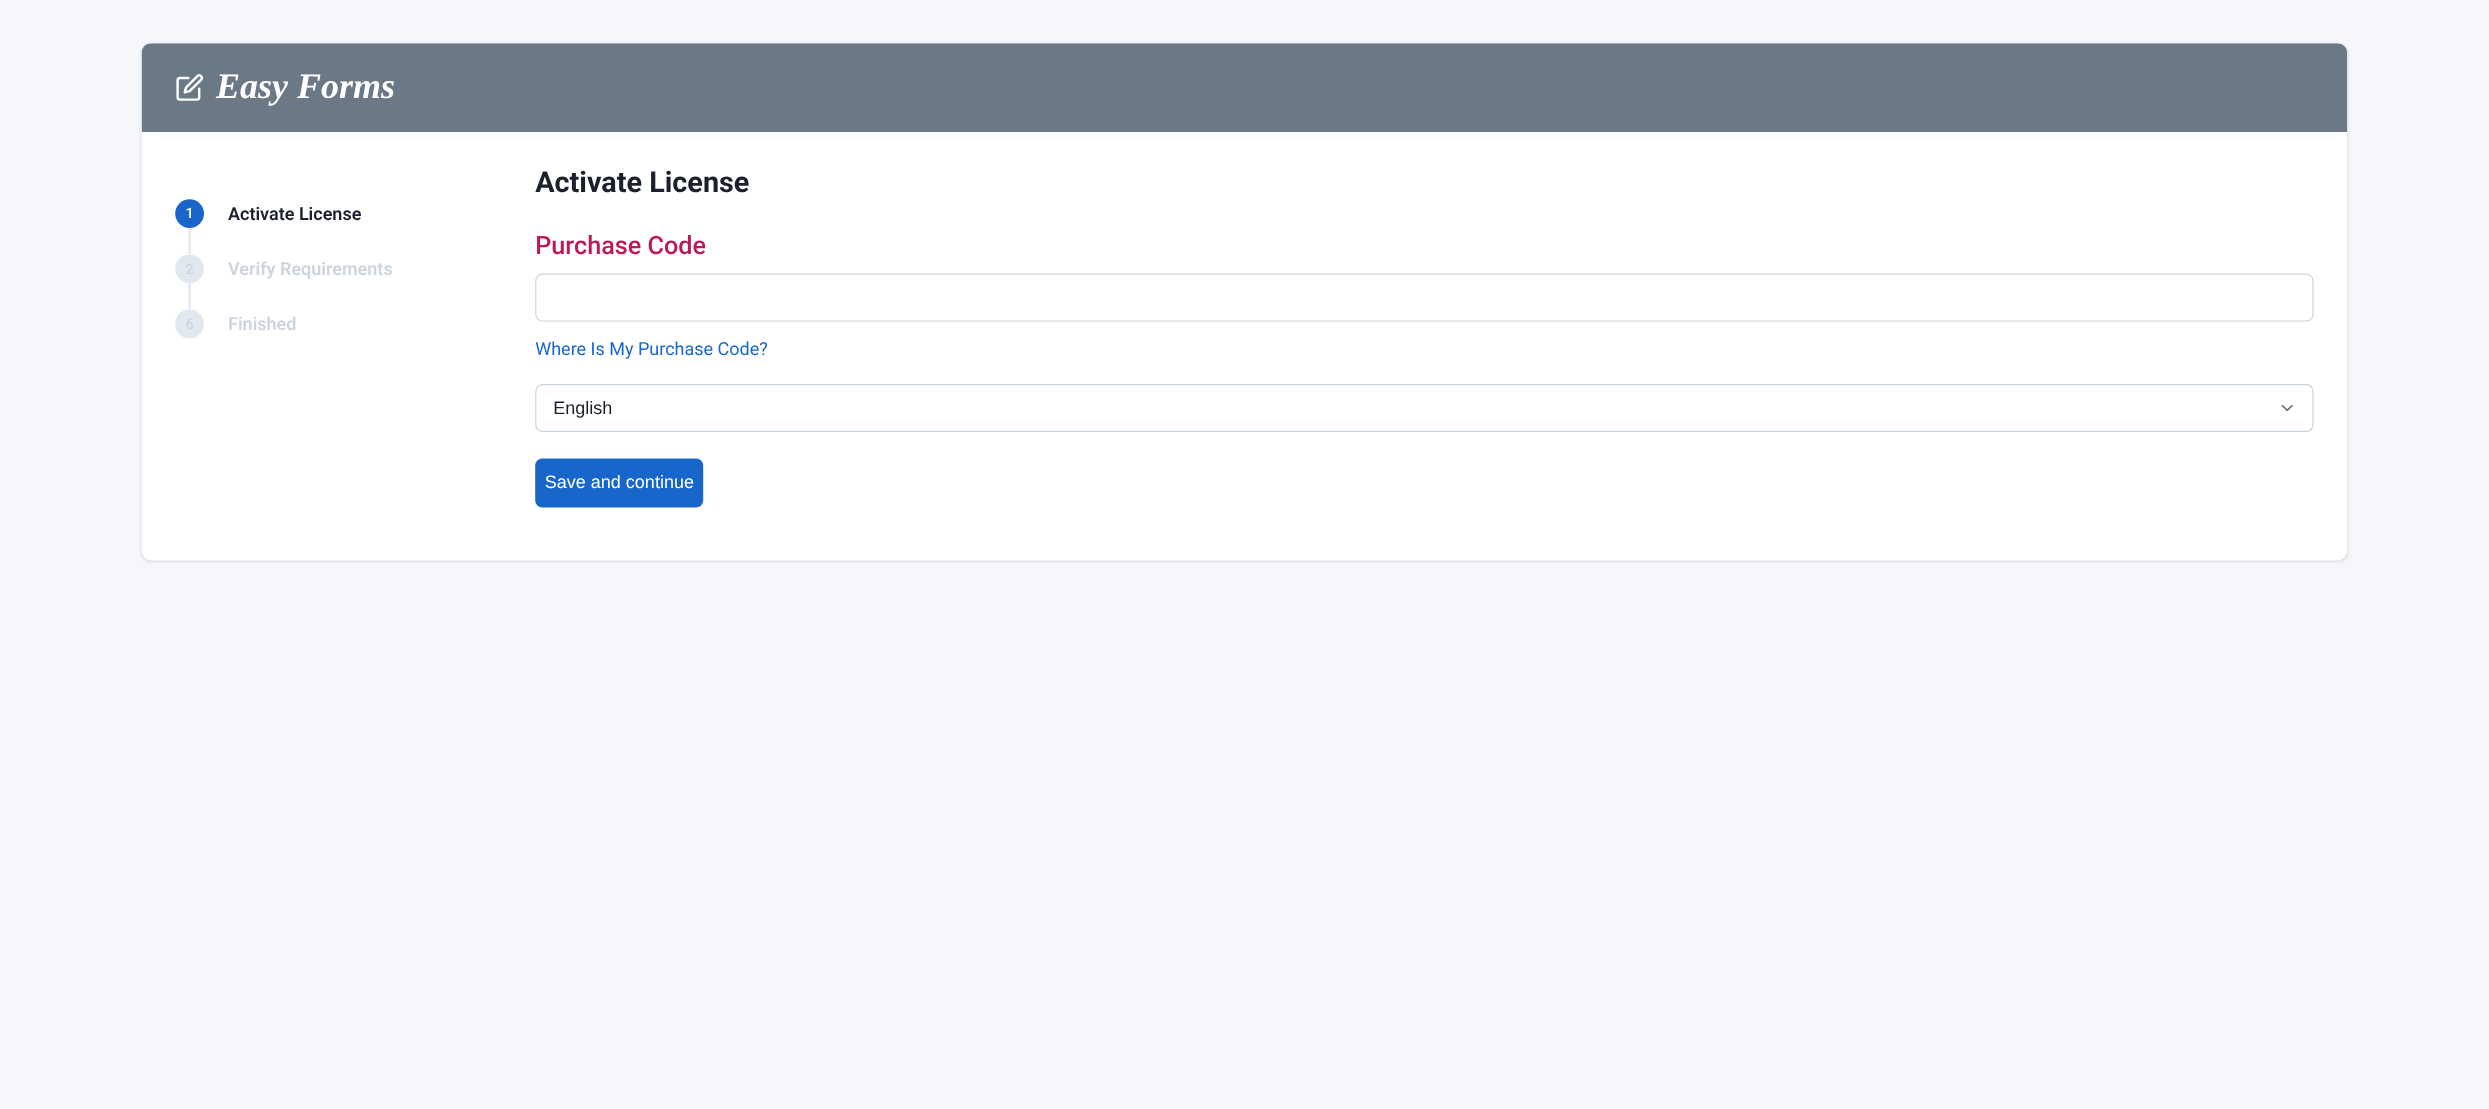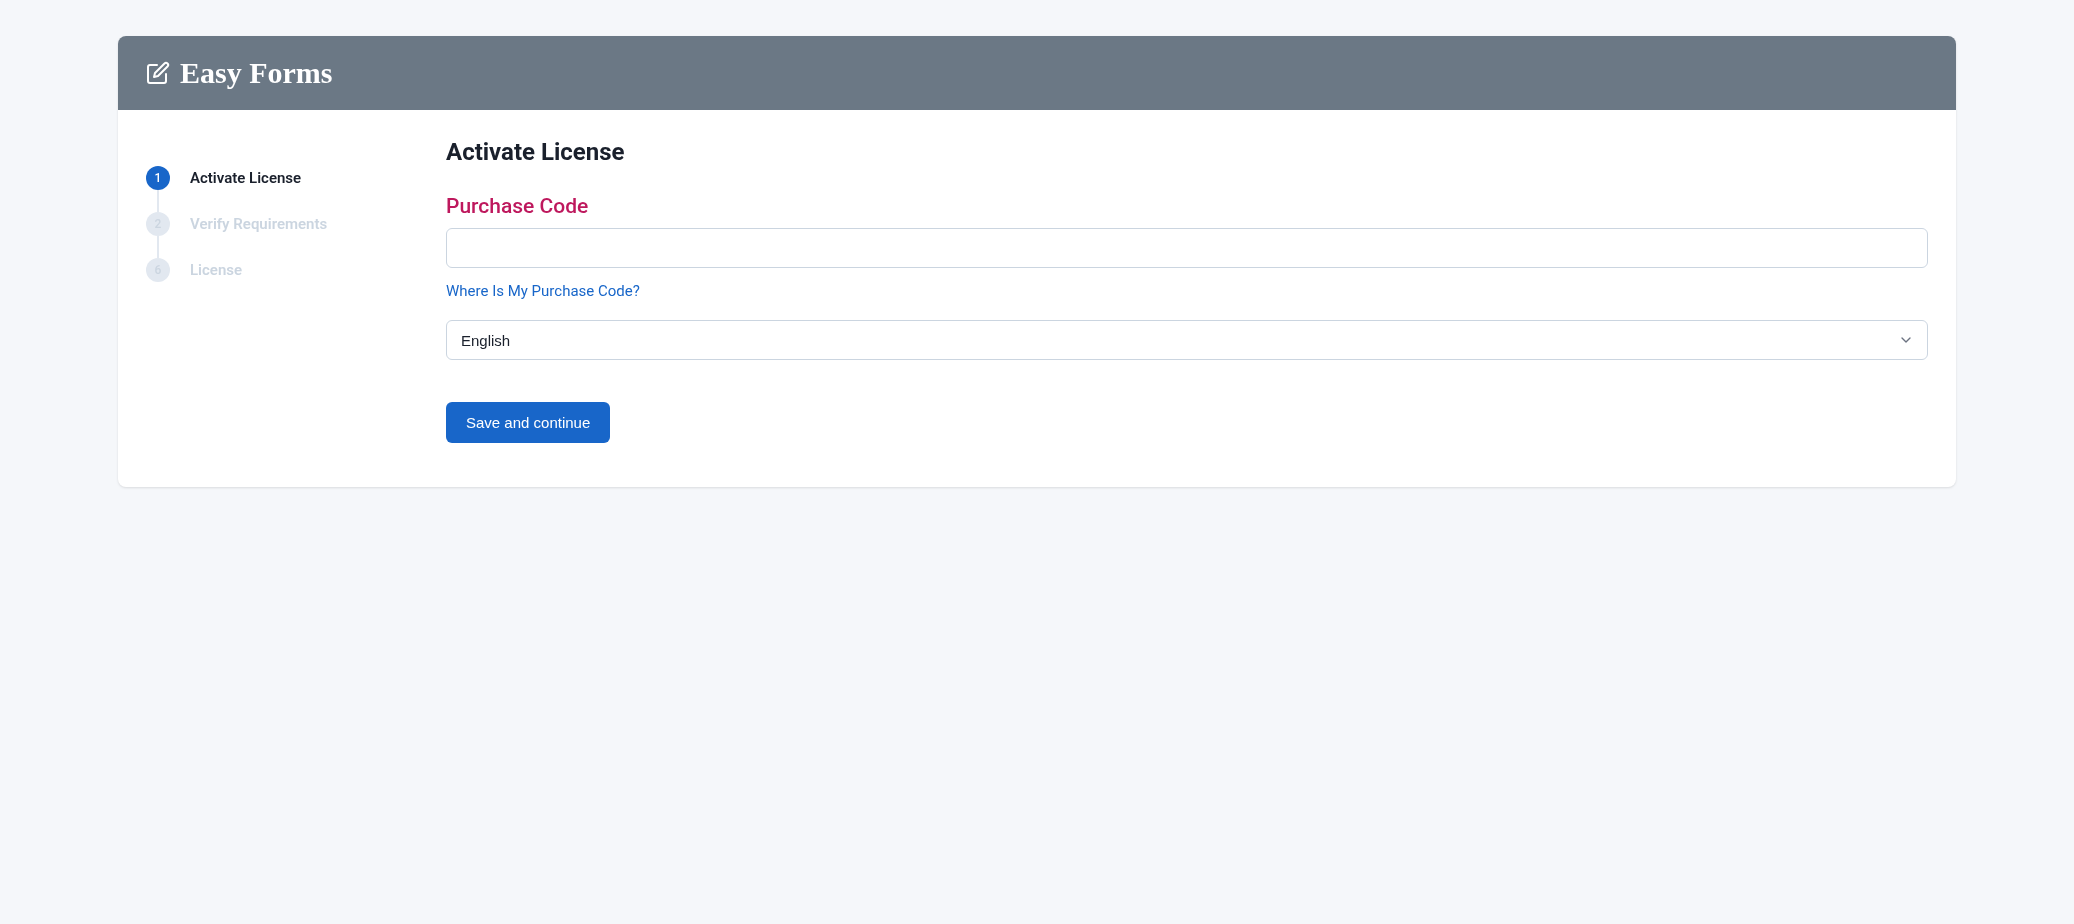--- a/index.html
+++ b/index.html
@@ -31,20 +31,21 @@
       gap: 10px;
       color: #ffffff;
     }
     .logo-icon {
       width: 24px;
       height: 24px;
     }
     .logo-text {
       font-family: "Brush Script MT", cursive;
       font-size: 30px;
+      font-style: italic;
       font-weight: 600;
       line-height: 1;
     }
     .card-body {
       display: flex;
       padding: 28px 28px 44px 28px;
     }
     .sidebar {
       width: 300px;
       padding-top: 28px;
@@ -162,29 +163,29 @@
     .select-chevron {
       position: absolute;
       right: 14px;
       top: 50%;
       transform: translateY(-50%);
       pointer-events: none;
       color: #6b7280;
     }
     .btn-primary {
       display: inline-block;
-      padding: 12px 20px;
+      padding: 12px 8px;
       background: #1866c9;
       color: #ffffff;
       border: none;
       border-radius: 6px;
       font-size: 15px;
       font-weight: 500;
       cursor: pointer;
-      margin-top: 22px;
+      margin-top: 2px;
     }
   </style>
 </head>
 <body>
 
 <div class="card">
   <div class="card-header">
     <div class="logo">
       <svg class="logo-icon" viewBox="0 0 24 24" fill="none" stroke="currentColor" stroke-width="2" stroke-linecap="round" stroke-linejoin="round">
         <path d="M11 4H4a2 2 0 0 0-2 2v14a2 2 0 0 0 2 2h14a2 2 0 0 0 2-2v-7"></path>
@@ -200,21 +201,21 @@
         <li class="step">
           <span class="step-circle active">1</span>
           <span class="step-label active">Activate License</span>
         </li>
         <li class="step">
           <span class="step-circle inactive">2</span>
           <span class="step-label inactive">Verify Requirements</span>
         </li>
         <li class="step">
           <span class="step-circle inactive">6</span>
-          <span class="step-label inactive">License</span>
+          <span class="step-label inactive">Finished</span>
         </li>
       </ol>
     </nav>
 
     <main class="main">
       <h1 class="page-title">Activate License</h1>
 
       <div class="form-group">
         <label class="form-label">Purchase Code</label>
         <input type="text" class="form-input" value="" style="">

